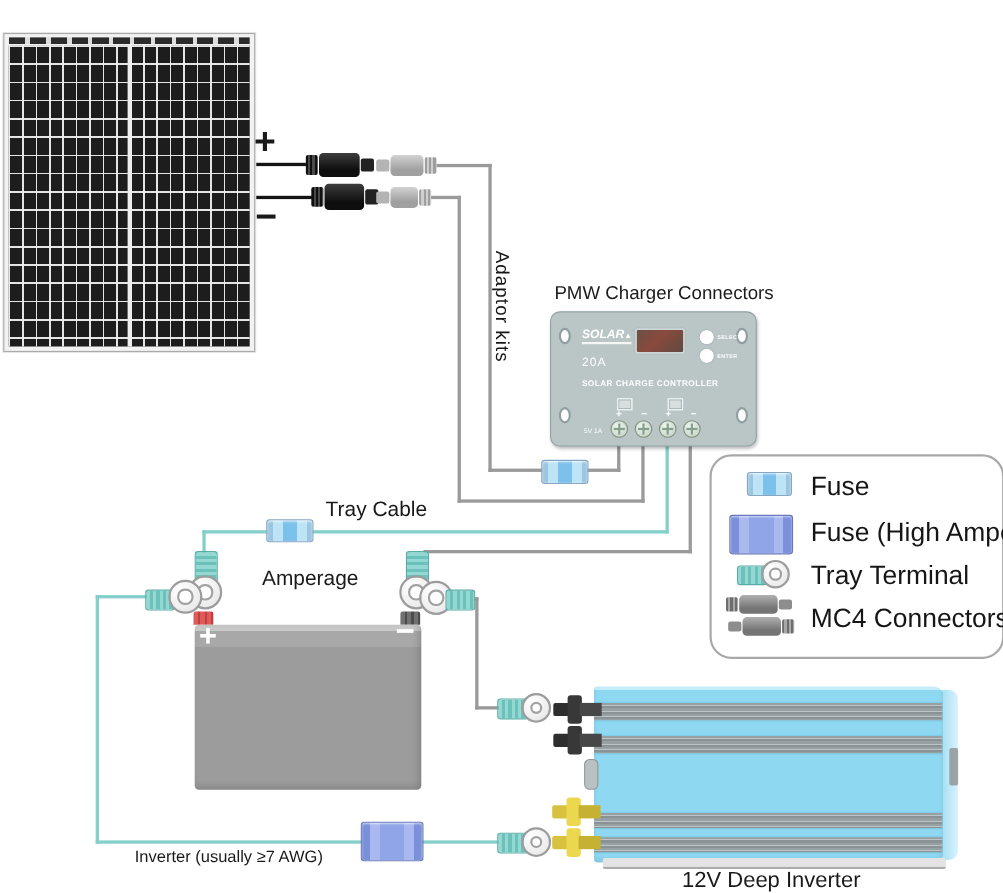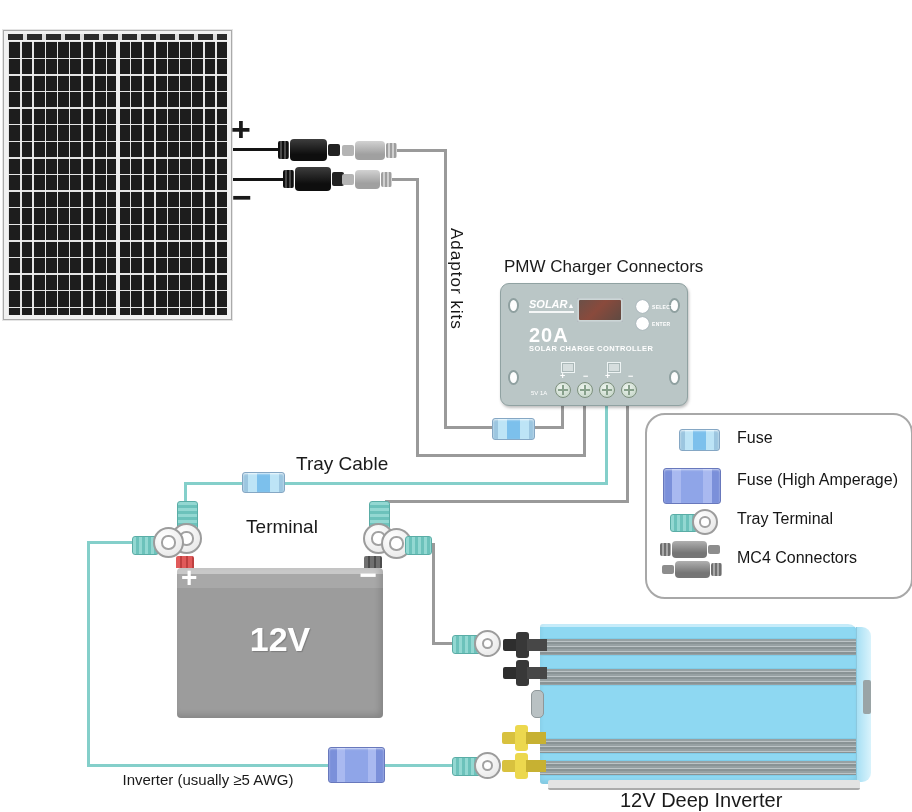--- a/index.html
+++ b/index.html
@@ -104,21 +104,21 @@
   .inv-band{position:absolute;left:0;right:0;border-top:1px solid #7fcde9;border-bottom:1px solid #7fcde9;
     background:repeating-linear-gradient(180deg,#97a1a3 0 2px,#bcc4c6 2px 3px,#899395 3px 5px);}
   .inv-cap{position:absolute;background:linear-gradient(90deg,#a8e0f4,#d9f3fc);
     border-radius:0 9px 9px 0;border-left:1px solid #8cc8de;}
   .inv-base{position:absolute;background:#e3e3e3;border-bottom:2px solid #ababab;border-radius:2px;}
   .inv-plug{position:absolute;background:#b9c1c3;border:1px solid #8f9799;border-radius:5px;}
   .inv-tab{position:absolute;background:#9aa4a6;border-radius:2px;}
 
   
   .legend{border:2px solid #a8a8a8;border-radius:20px;background:#fff;}
-  .legend-label{position:absolute;font-size:16px;color:#161616;white-space:nowrap;}
+  .legend-label{position:absolute;font-size:24px;color:#161616;white-space:nowrap;}
 
   .vtext{writing-mode:vertical-rl;font-size:17px;color:#161616;letter-spacing:1px;}
 </style>
 </head>
 <body>
 
 <div id="canvas">
 
   <div class="wire blackw" style="left:229px;top:148px;width:53px;height:3px;"></div>
   <div class="wire blackw" style="left:229px;top:178px;width:57px;height:3px;"></div>
@@ -189,21 +189,21 @@
     <div class="ctext" style="left:28px;top:14px;font-size:11px;font-weight:bold;font-style:italic;border-bottom:2px solid rgba(255,255,255,.85);padding-bottom:1px;">
       <span>SOLAR</span><span style="font-size:7px;">▲</span>
     </div>
     <div class="lcd" style="left:76px;top:14px;width:42px;height:20px;">
       <div class="lcd-inner"></div>
     </div>
     <div class="cbtn" style="left:135px;top:16px;"></div>
     <div class="cbtn-label" style="left:151px;top:20px;">SELECT</div>
     <div class="cbtn" style="left:135px;top:33px;"></div>
     <div class="cbtn-label" style="left:151px;top:37px;">ENTER</div>
-    <div class="ctext" style="left:28px;top:40px;font-size:20px;font-weight:bold;letter-spacing:1px;">20A</div>
+    <div class="ctext" style="left:28px;top:40px;font-size:11px;font-weight:normal;letter-spacing:1px;">20A</div>
     <div class="ctext" style="left:28px;top:60px;font-size:7.5px;font-weight:bold;letter-spacing:.4px;">SOLAR CHARGE CONTROLLER</div>
     <div class="t-icon" style="left:60px;top:78px;"></div>
     <div class="t-icon" style="left:106px;top:78px;"></div>
     <div class="pol" style="left:59px;top:87px;">+</div>
     <div class="pol" style="left:82px;top:87px;">−</div>
     <div class="pol" style="left:104px;top:87px;">+</div>
     <div class="pol" style="left:127px;top:87px;">−</div>
     <div class="cscrew" style="left:54px;top:98px;"></div>
     <div class="cscrew" style="left:76px;top:98px;"></div>
     <div class="cscrew" style="left:98px;top:98px;"></div>
@@ -211,28 +211,27 @@
     <div class="ctext" style="left:30px;top:106px;font-size:6px;">5V 1A</div>
   </div>
 
   <div class="fuse-sm" style="left:492px;top:418px;width:41px;height:20px;"></div>
   <div class="fuse-sm" style="left:242px;top:472px;width:41px;height:19px;"></div>
   <div class="fuse-hi" style="left:328px;top:747px;width:55px;height:34px;"></div>
 
   <div class="txt" style="left:296px;top:453px;font-size:19px;">Tray Cable</div>
 
   <div class="txt" style="left:182px;top:516px;width:200px;text-align:center;font-size:19px;line-height:22px;">
-    <div>Terminal</div>
+    <div>Amperage</div>
   </div>
   <div class="bterm red" style="left:176px;top:556px;width:18px;height:12px;"></div>
   <div class="bterm darkg" style="left:364px;top:556px;width:18px;height:12px;"></div>
   <div class="abs battery-body" style="left:177px;top:568px;width:206px;height:150px;">
     <div class="ctext" style="left:4px;top:-6px;font-size:28px;font-weight:bold;">+</div>
     <div class="ctext" style="right:6px;top:-10px;left:auto;font-size:30px;font-weight:bold;">−</div>
-    <div class="ctext" style="left:0;right:0;top:52px;text-align:center;font-size:34px;font-weight:bold;text-shadow:1px 1px 1px rgba(0,0,0,.2);">12V</div>
   </div>
 
   <div class="rt-sleeve vert" style="left:177px;top:501px;width:19px;height:27px;"></div>
   <div class="rt-ring" style="left:171px;top:523px;width:31px;height:31px;"></div>
   <div class="rt-sleeve" style="left:132px;top:536px;width:25px;height:17px;"></div>
   <div class="rt-ring" style="left:153px;top:527px;width:31px;height:31px;"></div>
   <div class="rt-sleeve vert" style="left:369px;top:501px;width:19px;height:27px;"></div>
   <div class="rt-ring" style="left:363px;top:523px;width:31px;height:31px;"></div>
   <div class="rt-ring" style="left:381px;top:528px;width:31px;height:31px;"></div>
   <div class="rt-sleeve" style="left:405px;top:536px;width:25px;height:17px;"></div>
@@ -269,21 +268,21 @@
       <span class="s-shaft"></span>
     </div>
   <div class="stud yellow" style="left:502px;top:753px;">
       <span class="s-head"></span>
       <span class="s-flange"></span>
       <span class="s-shaft"></span>
     </div>
   <div class="txt" style="left:620px;top:789px;font-size:20px;">12V Deep Inverter</div>
 
   <div class="txt" style="left:78px;top:771px;width:260px;text-align:center;font-size:15px;line-height:17px;white-space:normal;">
-    <div>Inverter (usually ≥5 AWG)</div>
+    <div>Inverter (usually ≥7 AWG)</div>
   </div>
 
   <div class="abs legend" style="left:645px;top:413px;width:264px;height:182px;">
     <div>
       <div class="fuse-sm" style="left:32px;top:14px;width:39px;height:20px;"></div>
       <div class="legend-label" style="left:90px;top:14px;">Fuse</div>
     </div>
     <div>
       <div class="fuse-hi" style="left:16px;top:53px;width:56px;height:34px;"></div>
       <div class="legend-label" style="left:90px;top:56px;">Fuse (High Amperage)</div>

